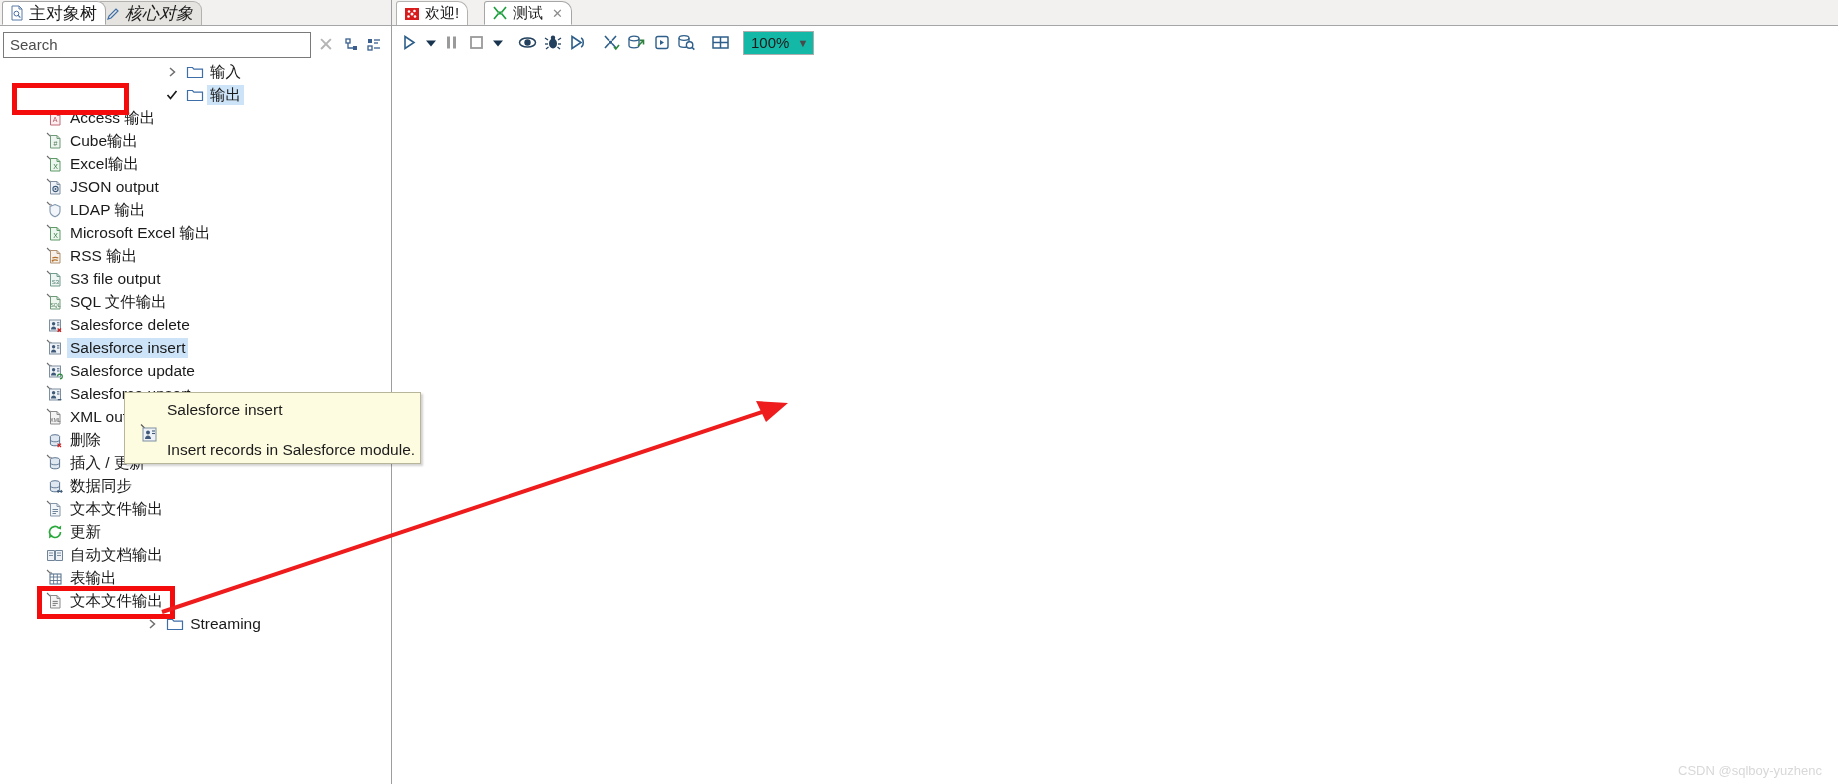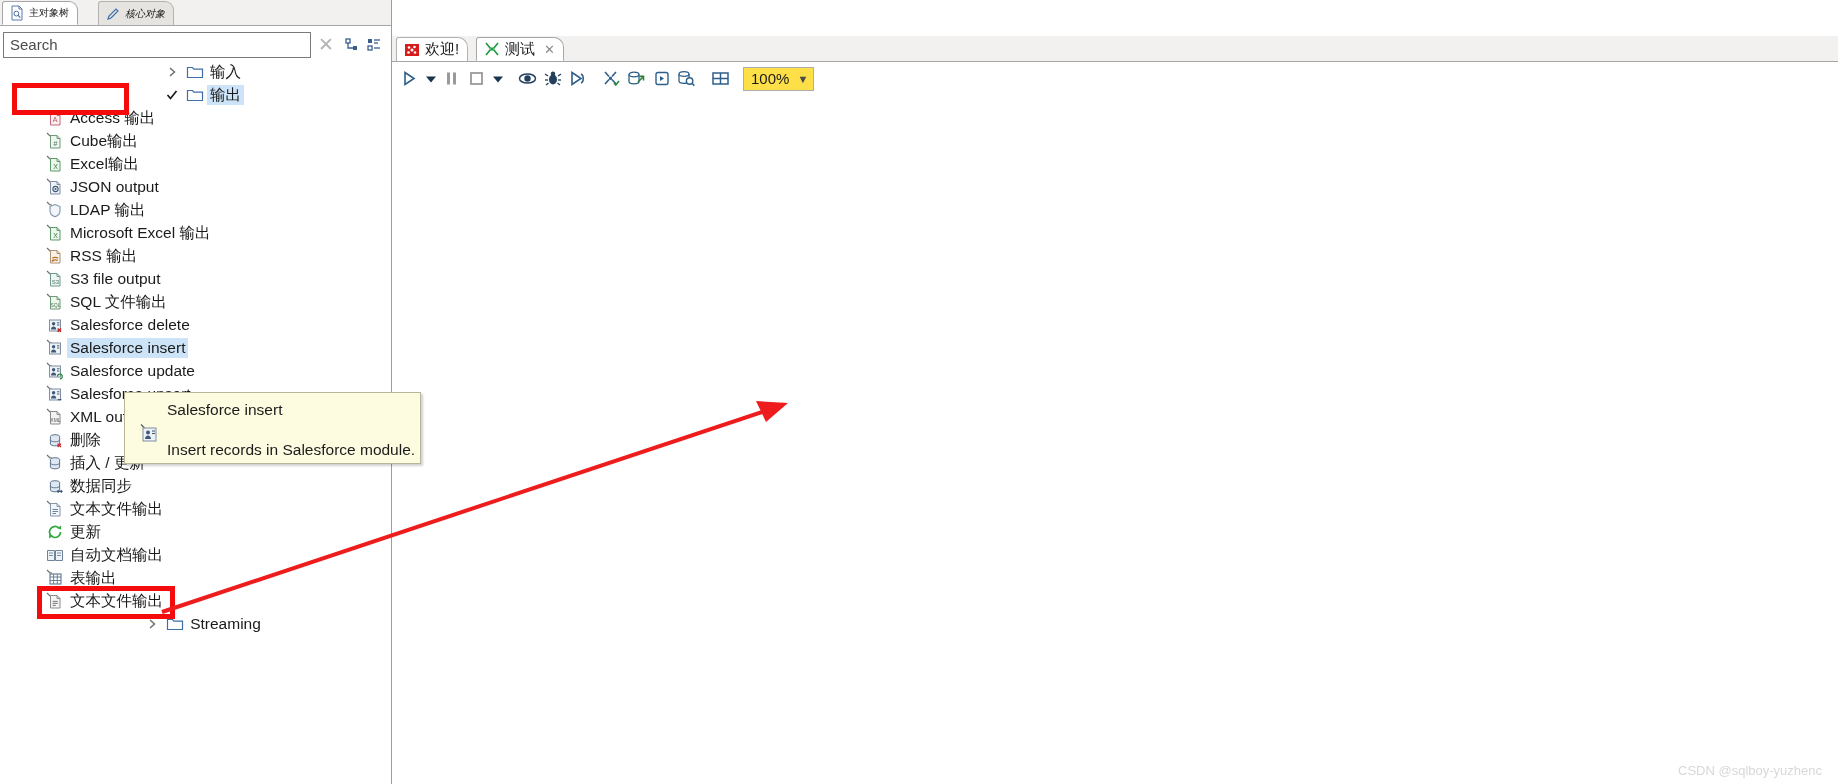--- a/index.html
+++ b/index.html
@@ -23,21 +23,21 @@
   }
   .tabbar{
     height:25px;position:relative;
     background:#f2f1f0;
     border-bottom:1px solid #a6a6a6;
   }
   .tab{
     position:absolute;top:1px;height:24px;
     display:flex;align-items:center;gap:4px;
     padding:0 8px 0 6px;
-    font-size:10px;
+    font-size:17px;
     box-sizing:border-box;
     border-top-left-radius:3px;border-top-right-radius:9px;
   }
   .tab.active{
     background:#ffffff;left:2px;
     border:1px solid #a6a6a6;border-bottom:1px solid #ffffff;
     z-index:3;
   }
   .tab.inactive{
     background:#e6e4e1;left:98px;
@@ -87,48 +87,48 @@
   .trow.sel .lbl{background:#cde3f7;padding:1px 3px;margin:-1px -3px;}
 
   
   .vscroll{
     position:absolute;left:0;top:60px;width:9px;bottom:0;
     border-right:1px solid #d4d4d4;background:#ffffff;
   }
   .vscroll i{position:absolute;left:3px;top:0;width:1px;bottom:0;background:#c9c9c9;display:block;}
 
   
-  .right-panel{flex:1;position:relative;background:#ffffff;margin-top:36px;}
+  .right-panel{flex:1;position:relative;background:#ffffff;}
   .rtabbar{
     height:25px;position:relative;background:#f2f1f0;
     border-bottom:1px solid #a6a6a6;
   }
   .rtab{
     position:absolute;top:1px;height:24px;display:flex;align-items:center;gap:5px;
     padding:0 8px 0 7px;font-size:15px;box-sizing:border-box;
     border-top-left-radius:3px;border-top-right-radius:10px;
   }
   .rtab.inactive{background:#ffffff;left:4px;border:1px solid #b4b2af;border-bottom:none;z-index:1;}
-  .rtab.active{background:#ffffff;left:84px;border:1px solid #a6a6a6;border-bottom:1px solid #ffffff;z-index:3;align-items:center;}
+  .rtab.active{background:#ffffff;left:92px;border:1px solid #a6a6a6;border-bottom:1px solid #ffffff;z-index:3;align-items:center;}
   .rtab .closex{color:#8c8c8c;font-size:13px;margin-left:4px;}
 
   .toolbar{
     height:33px;display:flex;align-items:center;gap:0;
     padding-left:5px;background:#ffffff;
     border-bottom:1px solid #cfcfcf;
   }
   .tool{
     width:25px;height:28px;display:flex;align-items:center;justify-content:center;
     flex:none;
   }
   .tool.narrow{width:17px;}
   .tsep{width:9px;height:28px;flex:none;}
   .zoombox{
     margin-left:10px;height:24px;min-width:62px;
-    border:1px solid #adadad;background:#fde047;
+    border:1px solid #adadad;background:#14b8a6;
     display:flex;align-items:center;justify-content:space-between;
     padding:0 5px 0 7px;font-size:15px;box-sizing:border-box;color:#1a1a1a;
   }
   .zoombox .cv{color:#4a4a4a;font-size:11px;margin-left:8px;}
   .canvas{position:absolute;top:58px;left:0;right:0;bottom:0;background:#ffffff;}
 
   
   .redbox{position:absolute;border:5px solid #f40b0b;box-sizing:border-box;z-index:40;}
   .tooltip{
     position:absolute;z-index:60;

